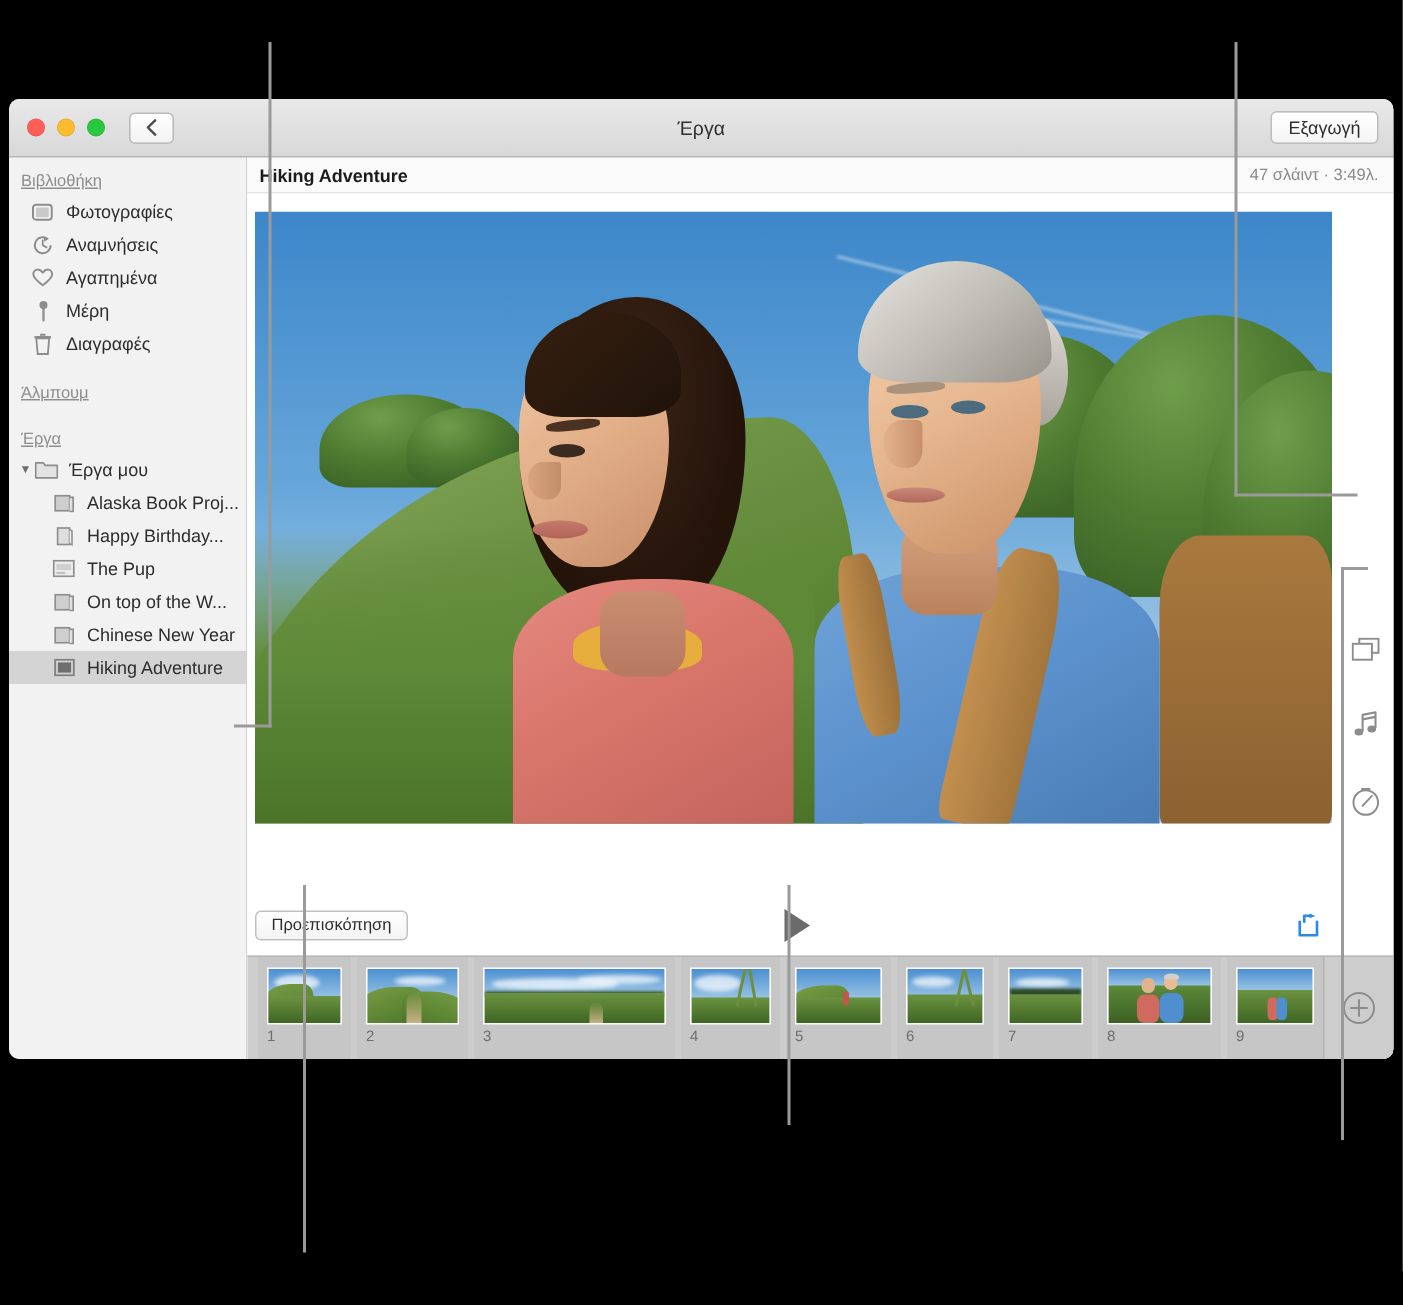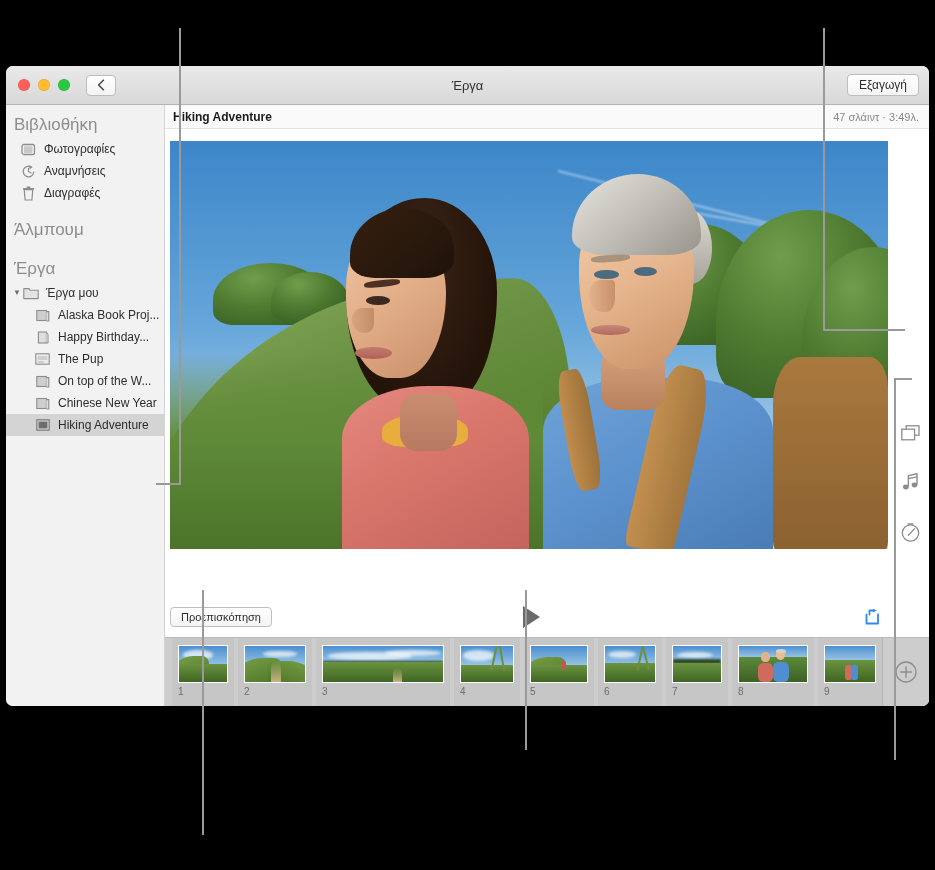--- a/index.html
+++ b/index.html
@@ -110,23 +110,24 @@
   #sidebar {
     width: 159px;
     background: #f2f2f2;
     border-right: 1px solid #d3d3d3;
     box-sizing: border-box;
     padding-top: 6px;
     flex: 0 0 159px;
     overflow: hidden;
   }
   .sb-header {
-    font-size: 17px;
+    font-size: 11px;
     color: #8d8d8d;
     padding: 4px 0 3px 8px;
+    text-decoration: underline;
   }
   .sb-item {
     display: flex;
     align-items: center;
     height: 22px;
     padding-left: 14px;
     font-size: 12px;
     color: #2d2d2d;
     text-align: center;
   }
@@ -532,22 +533,39 @@
         <span class="sb-ico">
           <svg width="15" height="15" viewBox="0 0 15 15">
             <path d="M12.8 7.5a5.3 5.3 0 1 1-1.9-4.1" fill="none" stroke="#8d8d8d" stroke-width="1.3"></path>
             <path d="M7.5 4.3 L7.5 7.5 L10 8.9" fill="none" stroke="#8d8d8d" stroke-width="1.2" stroke-linecap="round"></path>
             <path d="M8 1.6 L11.6 3.2 L8.6 5.2 Z" fill="#8d8d8d"></path>
           </svg>
         </span>
         <span class="sb-label">Αναμνήσεις</span>
       </div>
 
-
-
+      <div class="sb-item">
+        <span class="sb-ico">
+          <svg width="15" height="14" viewBox="0 0 15 14">
+            <path d="M7.5 12.2C3.6 9.3 1.2 7.3 1.2 4.9c0-1.9 1.4-3.2 3-3.2 1.2 0 2.3.7 3.3 2 1-1.3 2.1-2 3.3-2 1.6 0 3 1.3 3 3.2 0 2.4-2.4 4.4-6.3 7.3z" fill="none" stroke="#8d8d8d" stroke-width="1.3" stroke-linejoin="round"></path>
+          </svg>
+        </span>
+        <span class="sb-label">Αγαπημένα</span>
+      </div>
+
+
+      <div class="sb-item">
+        <span class="sb-ico">
+          <svg width="10" height="15" viewBox="0 0 10 15">
+            <circle cx="5" cy="3.4" r="2.7" fill="#8d8d8d"></circle>
+            <path d="M5 5.8 L5 13.6" stroke="#8d8d8d" stroke-width="1.5" stroke-linecap="round"></path>
+          </svg>
+        </span>
+        <span class="sb-label">Μέρη</span>
+      </div>
 
 
       <div class="sb-item">
         <span class="sb-ico">
           <svg width="13" height="15" viewBox="0 0 13 15">
             <path d="M2.2 3.6 L3.1 14 L9.9 14 L10.8 3.6 Z" fill="none" stroke="#8d8d8d" stroke-width="1.2"></path>
             <rect x="0.9" y="2" width="11.2" height="1.6" rx="0.6" fill="#8d8d8d"></rect>
             <rect x="4.6" y="0.5" width="3.8" height="1.4" rx="0.6" fill="#8d8d8d"></rect>
           </svg>
         </span>

